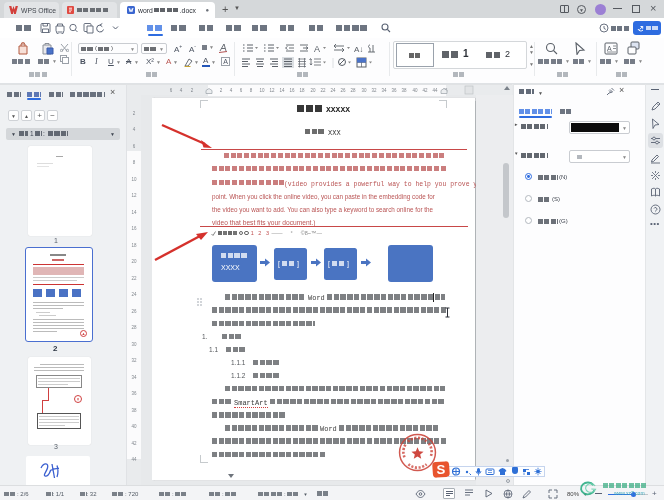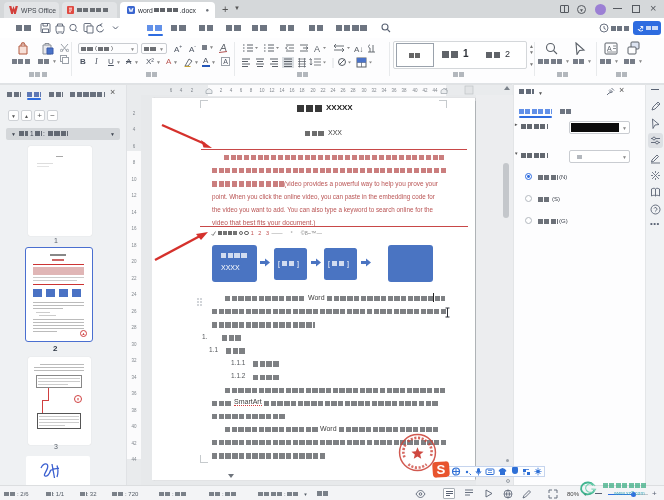--- a/index.html
+++ b/index.html
@@ -1,20 +1,20 @@
 <!DOCTYPE html>
 <html><head>
 <meta charset="utf-8">
 <style>
 * { margin:0; padding:0; box-sizing:border-box; }
 html,body { width:664px; height:500px; overflow:hidden; }
 body { font-family:"Liberation Sans", sans-serif; position:relative; background:#e7e9eb; }
 .abs { position:absolute; }
 .zh { display:inline-block; vertical-align:middle; opacity:0.75; }
-.row { display:flex; align-items:flex-end; white-space:nowrap; height:7px; }
+.row { display:flex; align-items:flex-start; white-space:nowrap; height:7px;font-family:Liberation Mono, monospace; }
 .z6 { height:4.9px; background:repeating-linear-gradient(90deg,currentColor 0 5.1px,rgba(0,0,0,0) 5.1px 6.4px); }
 .z7 { height:5.4px; background:repeating-linear-gradient(90deg,currentColor 0 5.4px,rgba(0,0,0,0) 5.4px 6.73px); }
 .z8 { height:5.9px; background:repeating-linear-gradient(90deg,currentColor 0 6.4px,rgba(0,0,0,0) 6.4px 8.1px); }
 .z9 { height:7.0px; background:repeating-linear-gradient(90deg,currentColor 0 7.2px,rgba(0,0,0,0) 7.2px 8.9px); }
 .zr { height:5.2px; background:repeating-linear-gradient(90deg,currentColor 0 5.0px,rgba(0,0,0,0) 5.0px 6.73px); }
 #tabbar { left:0; top:0; width:664px; height:18px; background:#d5d8da; }
 .tab { position:absolute; top:2px; height:16px; border-radius:4px 4px 0 0; display:flex; align-items:center; }
 #menubar { left:0; top:18px; width:664px; height:20px; background:#ffffff; }
 #ribbon { left:0; top:38px; width:664px; height:46px; background:#fdfdfe; border-bottom:1px solid #dfe2e5; }
 .gsep { position:absolute; top:4px; height:34px; width:1px; background:#e8eaec; }

